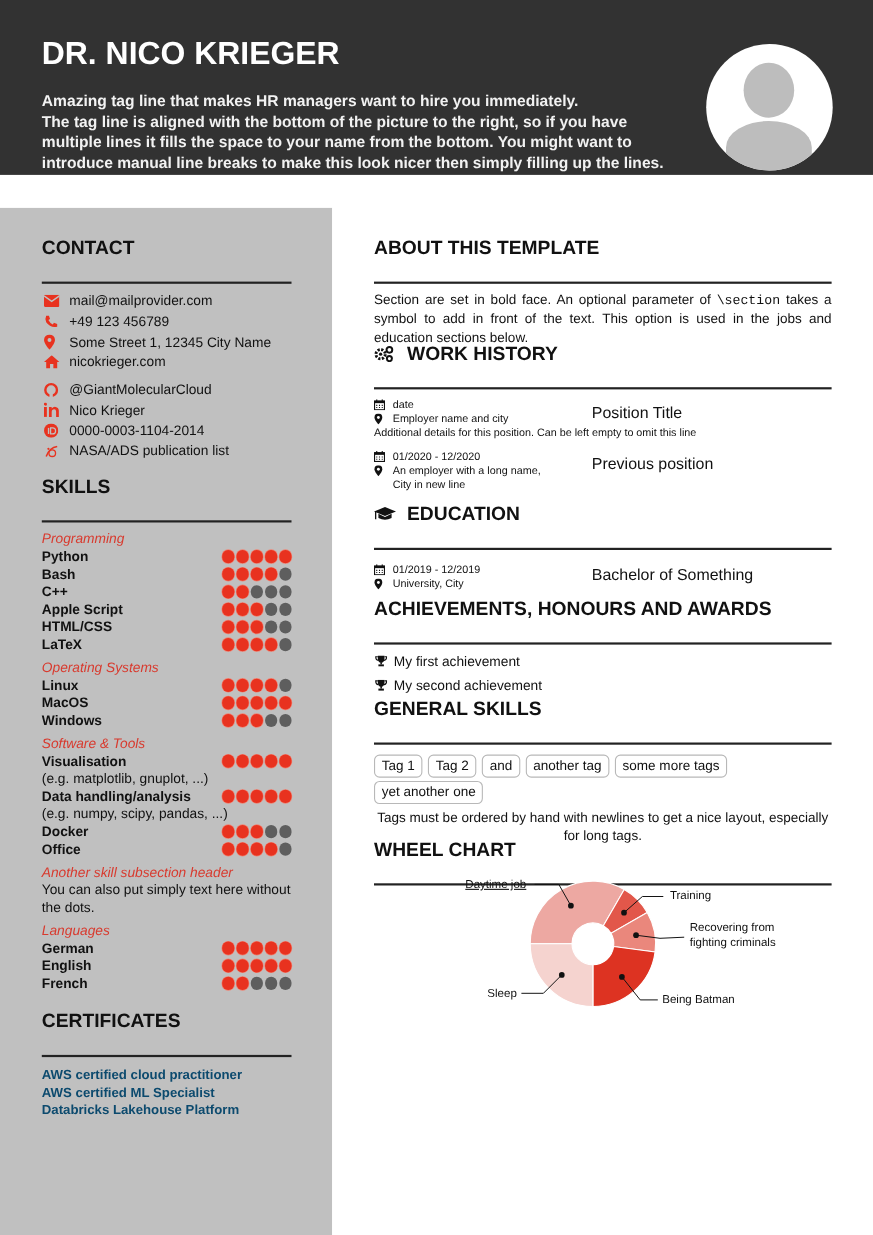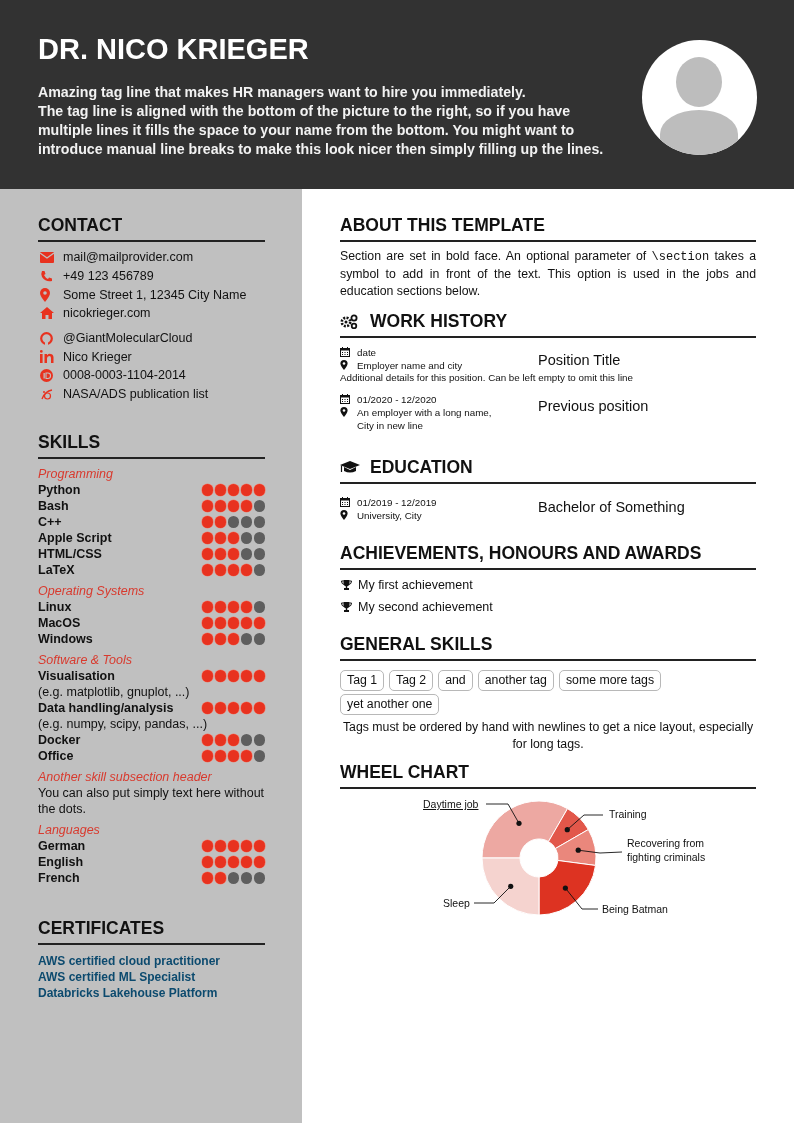--- a/index.html
+++ b/index.html
@@ -1,30 +1,30 @@
 <!DOCTYPE html>
 <html><head>
 <meta charset="utf-8">
 <style>
   * { box-sizing: border-box; margin: 0; padding: 0; }
   html, body { width: 794px; height: 1123px; background: #ffffff; overflow: hidden; }
   body { font-family: "Liberation Sans", "DejaVu Sans", sans-serif; color: #111; position: relative; }
 
-  .header { position: absolute; left: 0; top: 0; width: 794px; height: 189px; background: #323232; }
+  .header { position: absolute; left: 0; top: 0; width: 794px; height: 159px; background: #323232; }
   .name { position: absolute; left: 38px; top: 33px; font-size: 29px; font-weight: bold; color: #ffffff; letter-spacing: 0px; }
   .tagline { position: absolute; left: 38px; top: 83px; width: 590px; font-size: 14.2px; line-height: 19px; font-weight: bold; color: #f2f2f2; }
   .tagline span { display: block; white-space: nowrap; }
   .avatar { position: absolute; left: 642px; top: 40px; width: 115px; height: 115px; border-radius: 50%; background: #ffffff; overflow: hidden; }
   .avatar .head { position: absolute; left: 34px; top: 17px; width: 46px; height: 50px; border-radius: 50%; background: #bdbdbd; }
   .avatar .body { position: absolute; left: 18px; top: 70px; width: 78px; height: 60px; border-radius: 50% 50% 0 0 / 40% 40% 0 0; background: #bdbdbd; }
 
   .sidebar { position: absolute; left: 0; top: 189px; width: 302px; height: 934px; background: #c0c0c0; }
   .main { position: absolute; left: 302px; top: 189px; width: 492px; height: 934px; background: #fff; }
 
-  .sec-title { font-size: 17.5px; font-weight: bold; color: #111; padding-bottom: 4px; border-bottom: 2px solid #222; display: flex; align-items: center; }
+  .sec-title { font-size: 17.5px; font-weight: bold; color: #111; padding-bottom: 20px; border-bottom: 2px solid #222; display: flex; align-items: center; }
   .sec-title .ico { width: 20px; margin-right: 10px; display: inline-flex; }
 
   .side-sec { position: absolute; left: 38px; width: 227px; }
 
   .contact-list { margin-top: 8px; }
   .contact-item { display: flex; align-items: center; height: 18.7px; font-size: 12.5px; color: #111; }
   .contact-item .cicon { width: 25px; display: inline-flex; align-items: center; justify-content: flex-start; padding-left: 2px; }
   .contact-gap { height: 6px; }
 
   .skill-sub { font-size: 12.5px; font-style: italic; color: #d83a2e; height: 16px; line-height: 16px; margin-top: 5px; }
@@ -135,21 +135,21 @@
       <span>Nico Krieger</span>
     </div>
     <div class="contact-item">
       <span class="cicon">
         <svg width="13" height="13" viewBox="0 0 13 13">
             <circle cx="6.5" cy="6.5" r="6.5" fill="#e8321f"></circle>
             <rect x="3.5" y="4" width="1.3" height="5.5" fill="#c0c0c0"></rect>
             <path d="M6 4 L7.8 4 A2.75 2.75 0 0 1 7.8 9.5 L6 9.5Z" fill="none" stroke="#c0c0c0" stroke-width="1.1"></path>
           </svg>
       </span>
-      <span>0008-0003-1104-2014</span>
+      <span>0000-0003-1104-2014</span>
     </div>
     <div class="contact-item">
       <span class="cicon">
         <svg width="14" height="13" viewBox="0 0 14 13">
             <path d="M2 11 Q5 3 12 2" stroke="#e8321f" stroke-width="1.4" fill="none"></path>
             <circle cx="7.5" cy="8" r="3" fill="none" stroke="#e8321f" stroke-width="1.2"></circle>
             <circle cx="4" cy="4" r="1" fill="#e8321f"></circle>
           </svg>
       </span>
       <span>NASA/ADS publication list</span>

